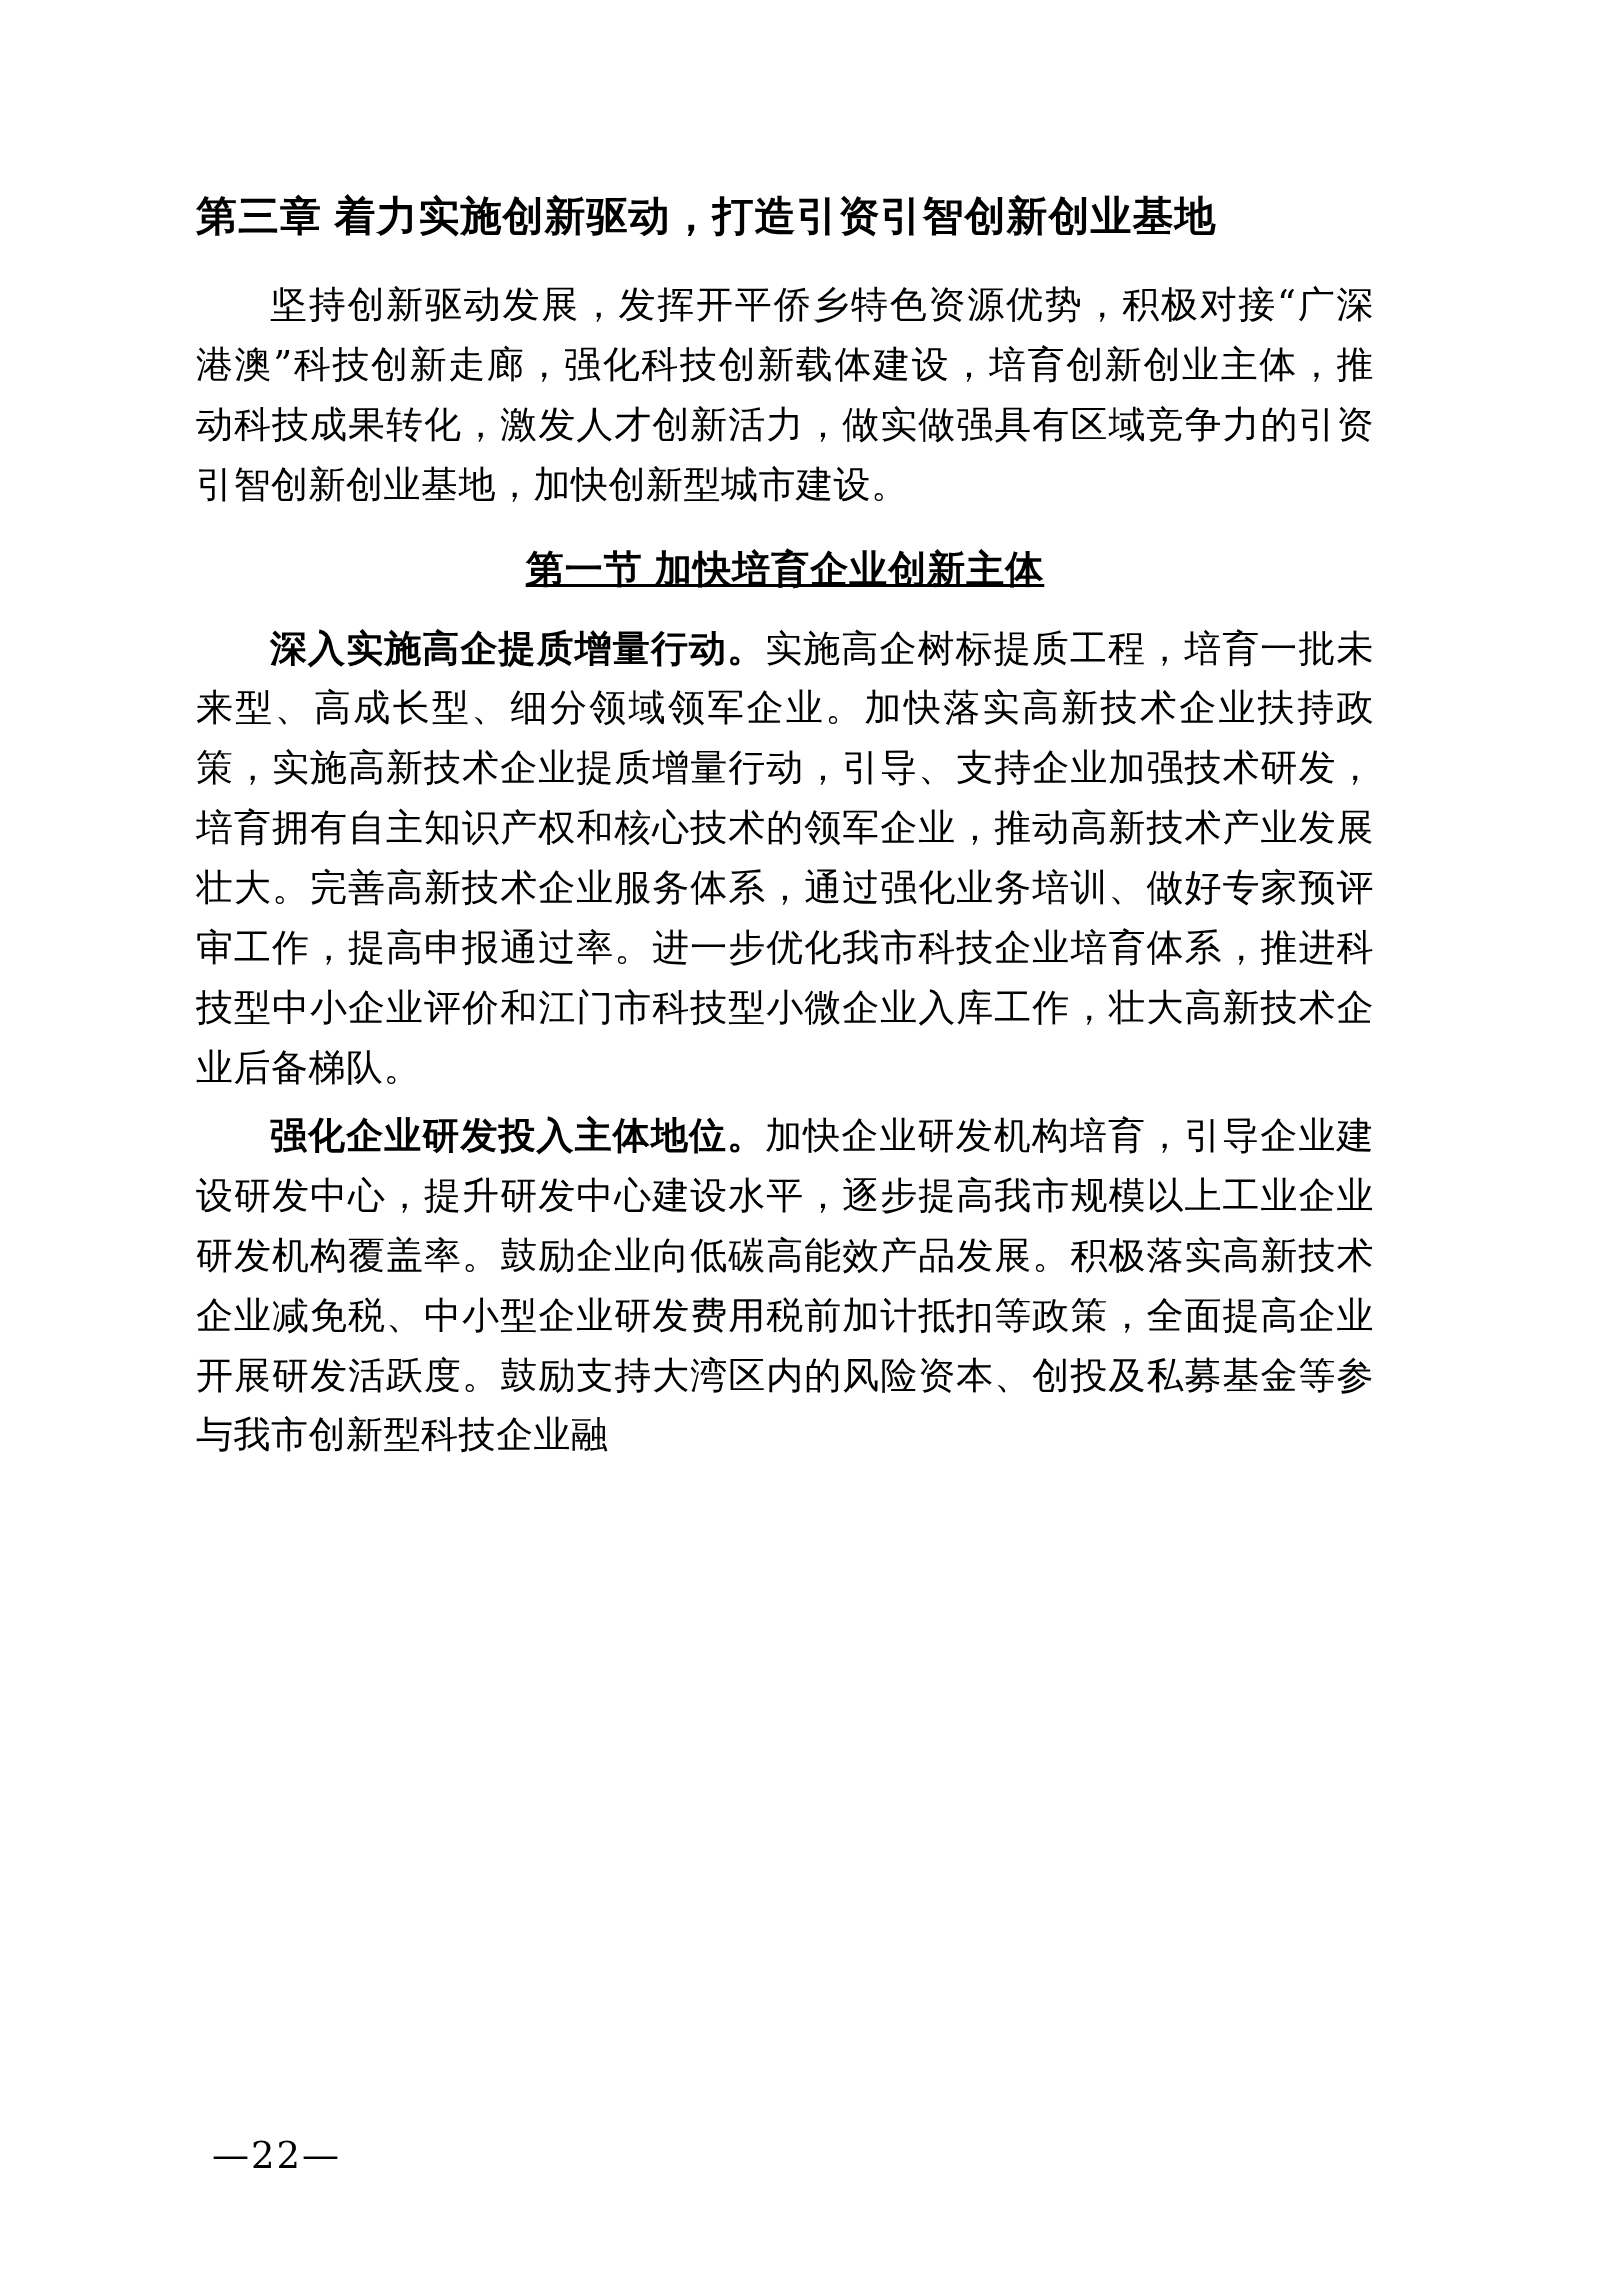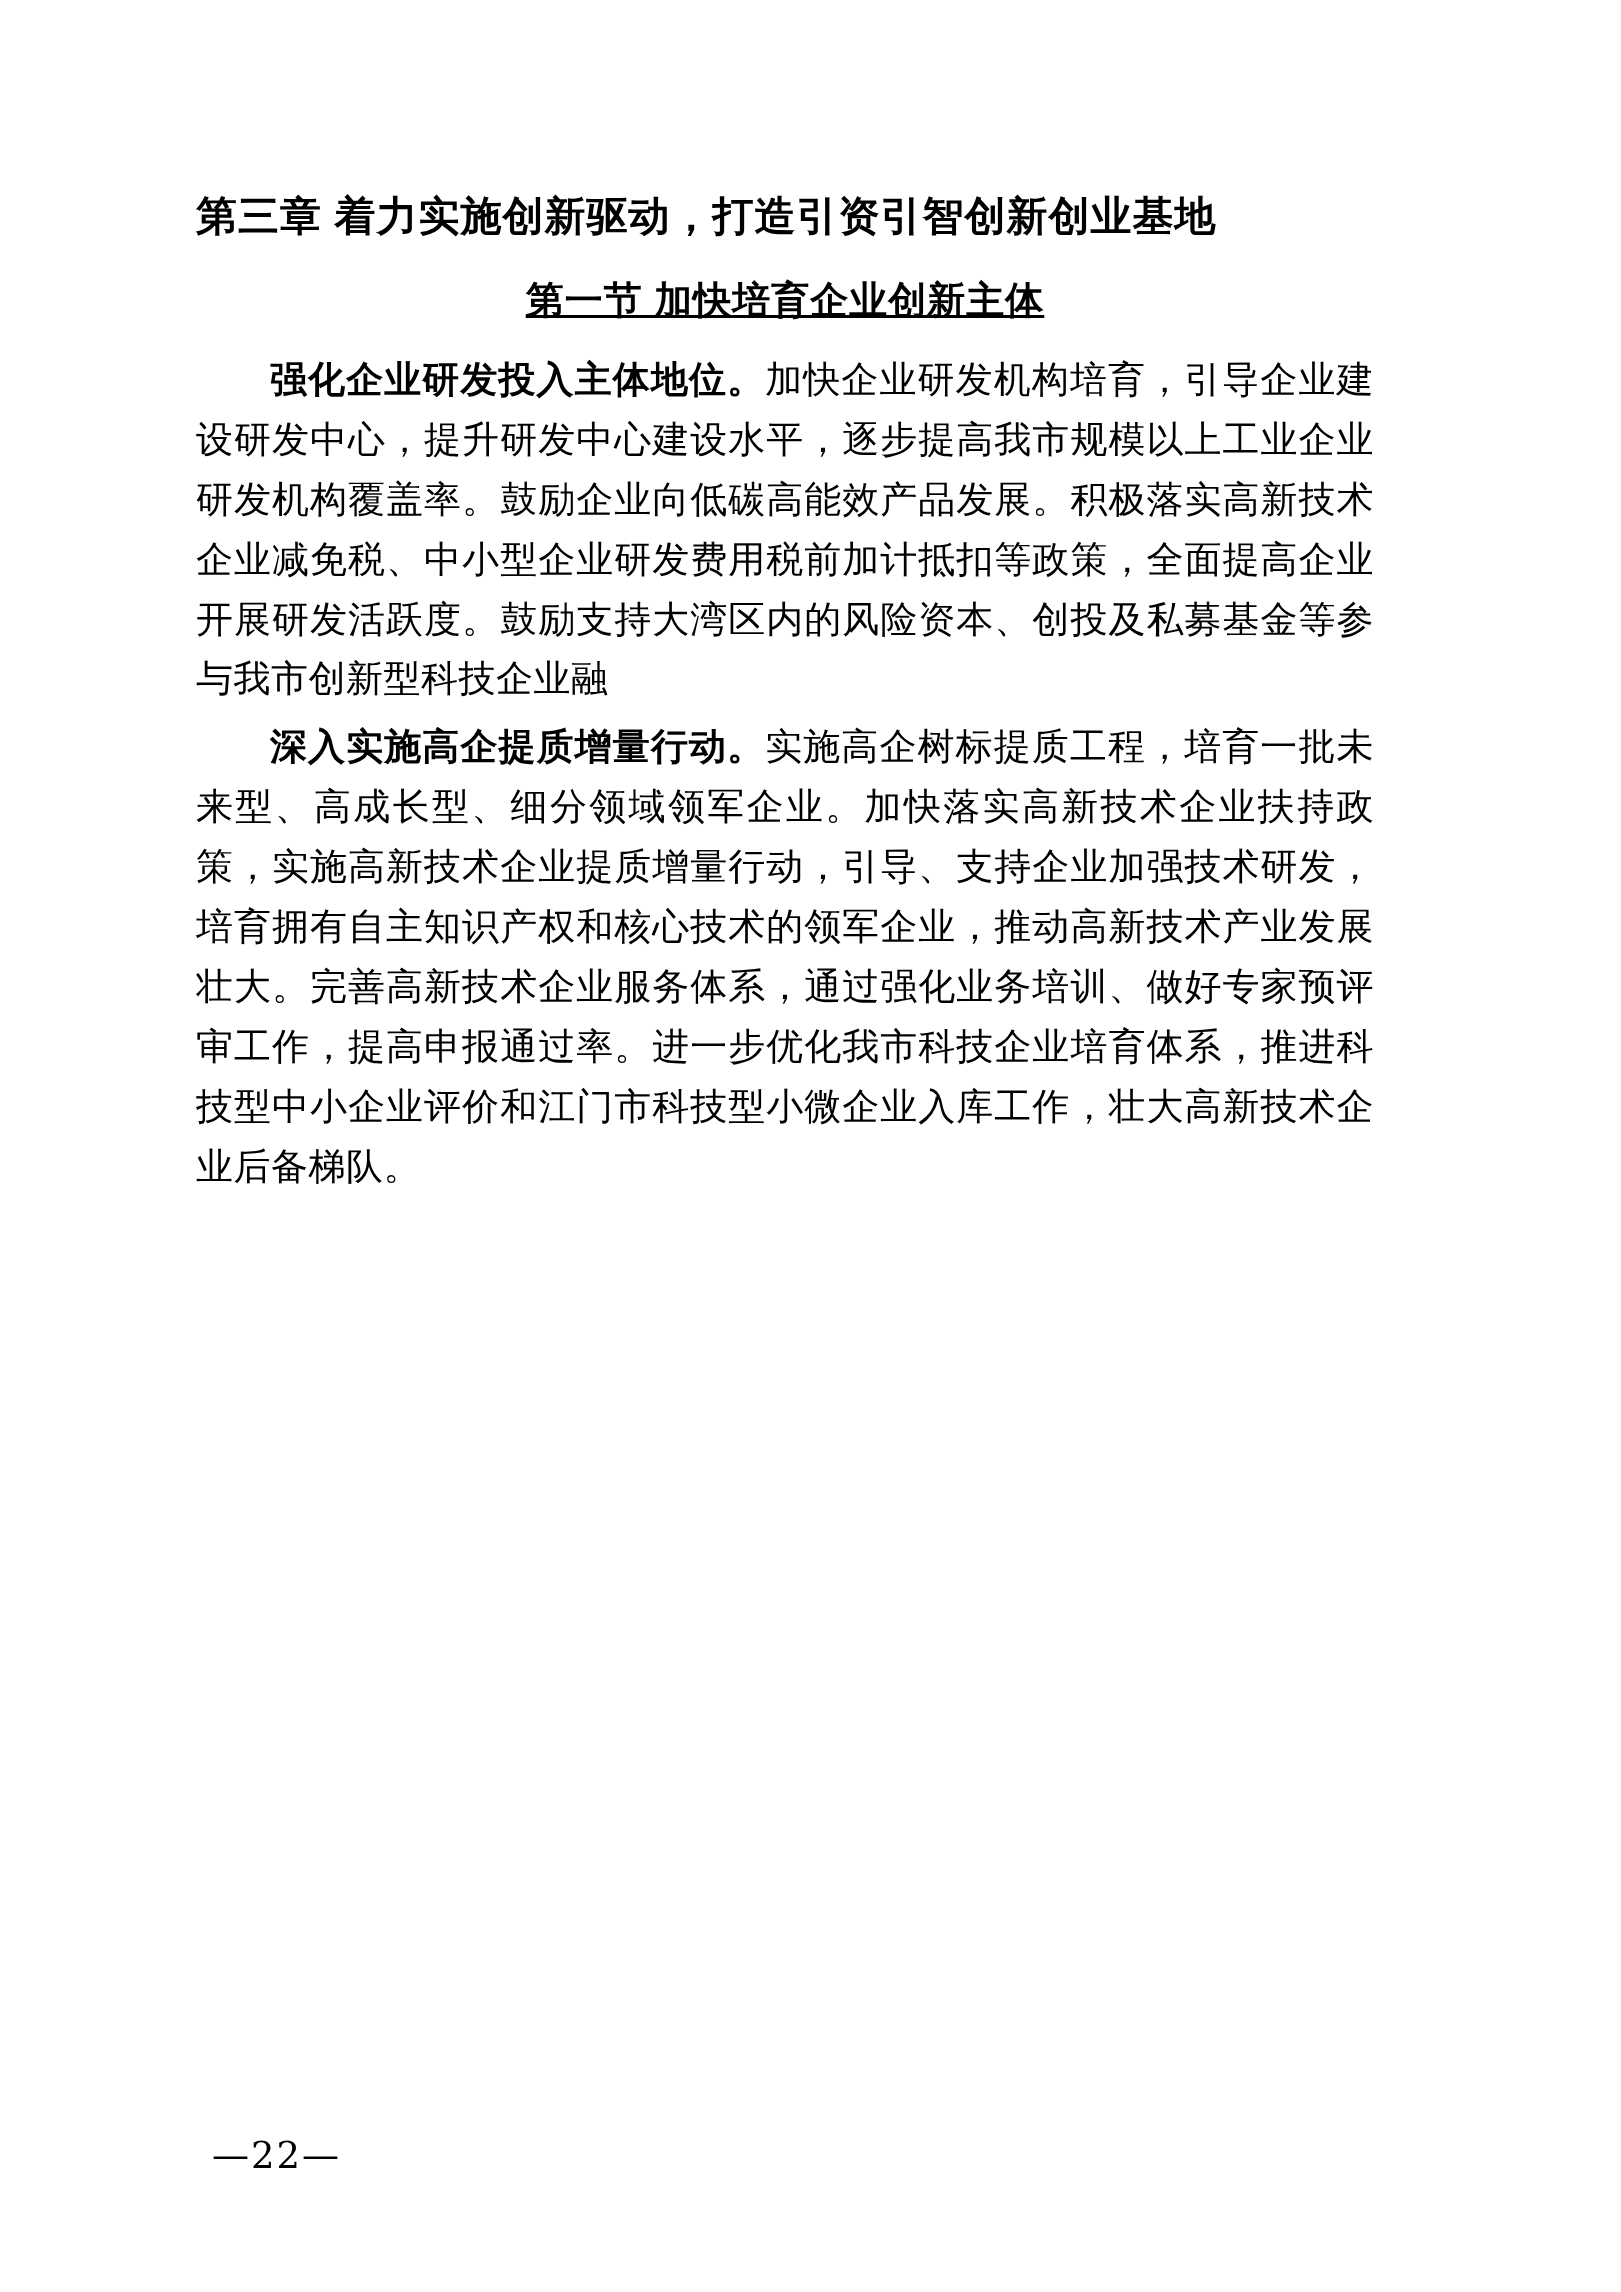--- a/index.html
+++ b/index.html
@@ -66,27 +66,28 @@
     letter-spacing: 2px;
   }
 </style>
 </head>
 <body>
 
 <div class="page">
 
   <h1 class="chapter-title">第三章 着力实施创新驱动，打造引资引智创新创业基地</h1>
 
+  <p class="para">坚持创新驱动发展，发挥开平侨乡特色资源优势，积极对接“广深港澳”科技创新走廊，强化科技创新载体建设，培育创新创业主体，推动科技成果转化，激发人才创新活力，做实做强具有区域竞争力的引资引智创新创业基地，加快创新型城市建设。</p>
 
   <h2 class="section-title">第一节 加快培育企业创新主体</h2>
 
   <p class="para">
-    <span class="lead">强化企业研发投入主体地位。</span><span>加快企业研发机构培育，引导企业建设研发中心，提升研发中心建设水平，逐步提高我市规模以上工业企业研发机构覆盖率。鼓励企业向低碳高能效产品发展。积极落实高新技术企业减免税、中小型企业研发费用税前加计抵扣等政策，全面提高企业开展研发活跃度。鼓励支持大湾区内的风险资本、创投及私募基金等参与我市创新型科技企业融</span>
+    <span class="lead">深入实施高企提质增量行动。</span><span>实施高企树标提质工程，培育一批未来型、高成长型、细分领域领军企业。加快落实高新技术企业扶持政策，实施高新技术企业提质增量行动，引导、支持企业加强技术研发，培育拥有自主知识产权和核心技术的领军企业，推动高新技术产业发展壮大。完善高新技术企业服务体系，通过强化业务培训、做好专家预评审工作，提高申报通过率。进一步优化我市科技企业培育体系，推进科技型中小企业评价和江门市科技型小微企业入库工作，壮大高新技术企业后备梯队。</span>
   </p>
 
   <p class="para">
-    <span class="lead">深入实施高企提质增量行动。</span><span>实施高企树标提质工程，培育一批未来型、高成长型、细分领域领军企业。加快落实高新技术企业扶持政策，实施高新技术企业提质增量行动，引导、支持企业加强技术研发，培育拥有自主知识产权和核心技术的领军企业，推动高新技术产业发展壮大。完善高新技术企业服务体系，通过强化业务培训、做好专家预评审工作，提高申报通过率。进一步优化我市科技企业培育体系，推进科技型中小企业评价和江门市科技型小微企业入库工作，壮大高新技术企业后备梯队。</span>
+    <span class="lead">强化企业研发投入主体地位。</span><span>加快企业研发机构培育，引导企业建设研发中心，提升研发中心建设水平，逐步提高我市规模以上工业企业研发机构覆盖率。鼓励企业向低碳高能效产品发展。积极落实高新技术企业减免税、中小型企业研发费用税前加计抵扣等政策，全面提高企业开展研发活跃度。鼓励支持大湾区内的风险资本、创投及私募基金等参与我市创新型科技企业融</span>
   </p>
 
   <div class="page-number">—22—</div>
 
 </div>
 
 
 </body></html>

